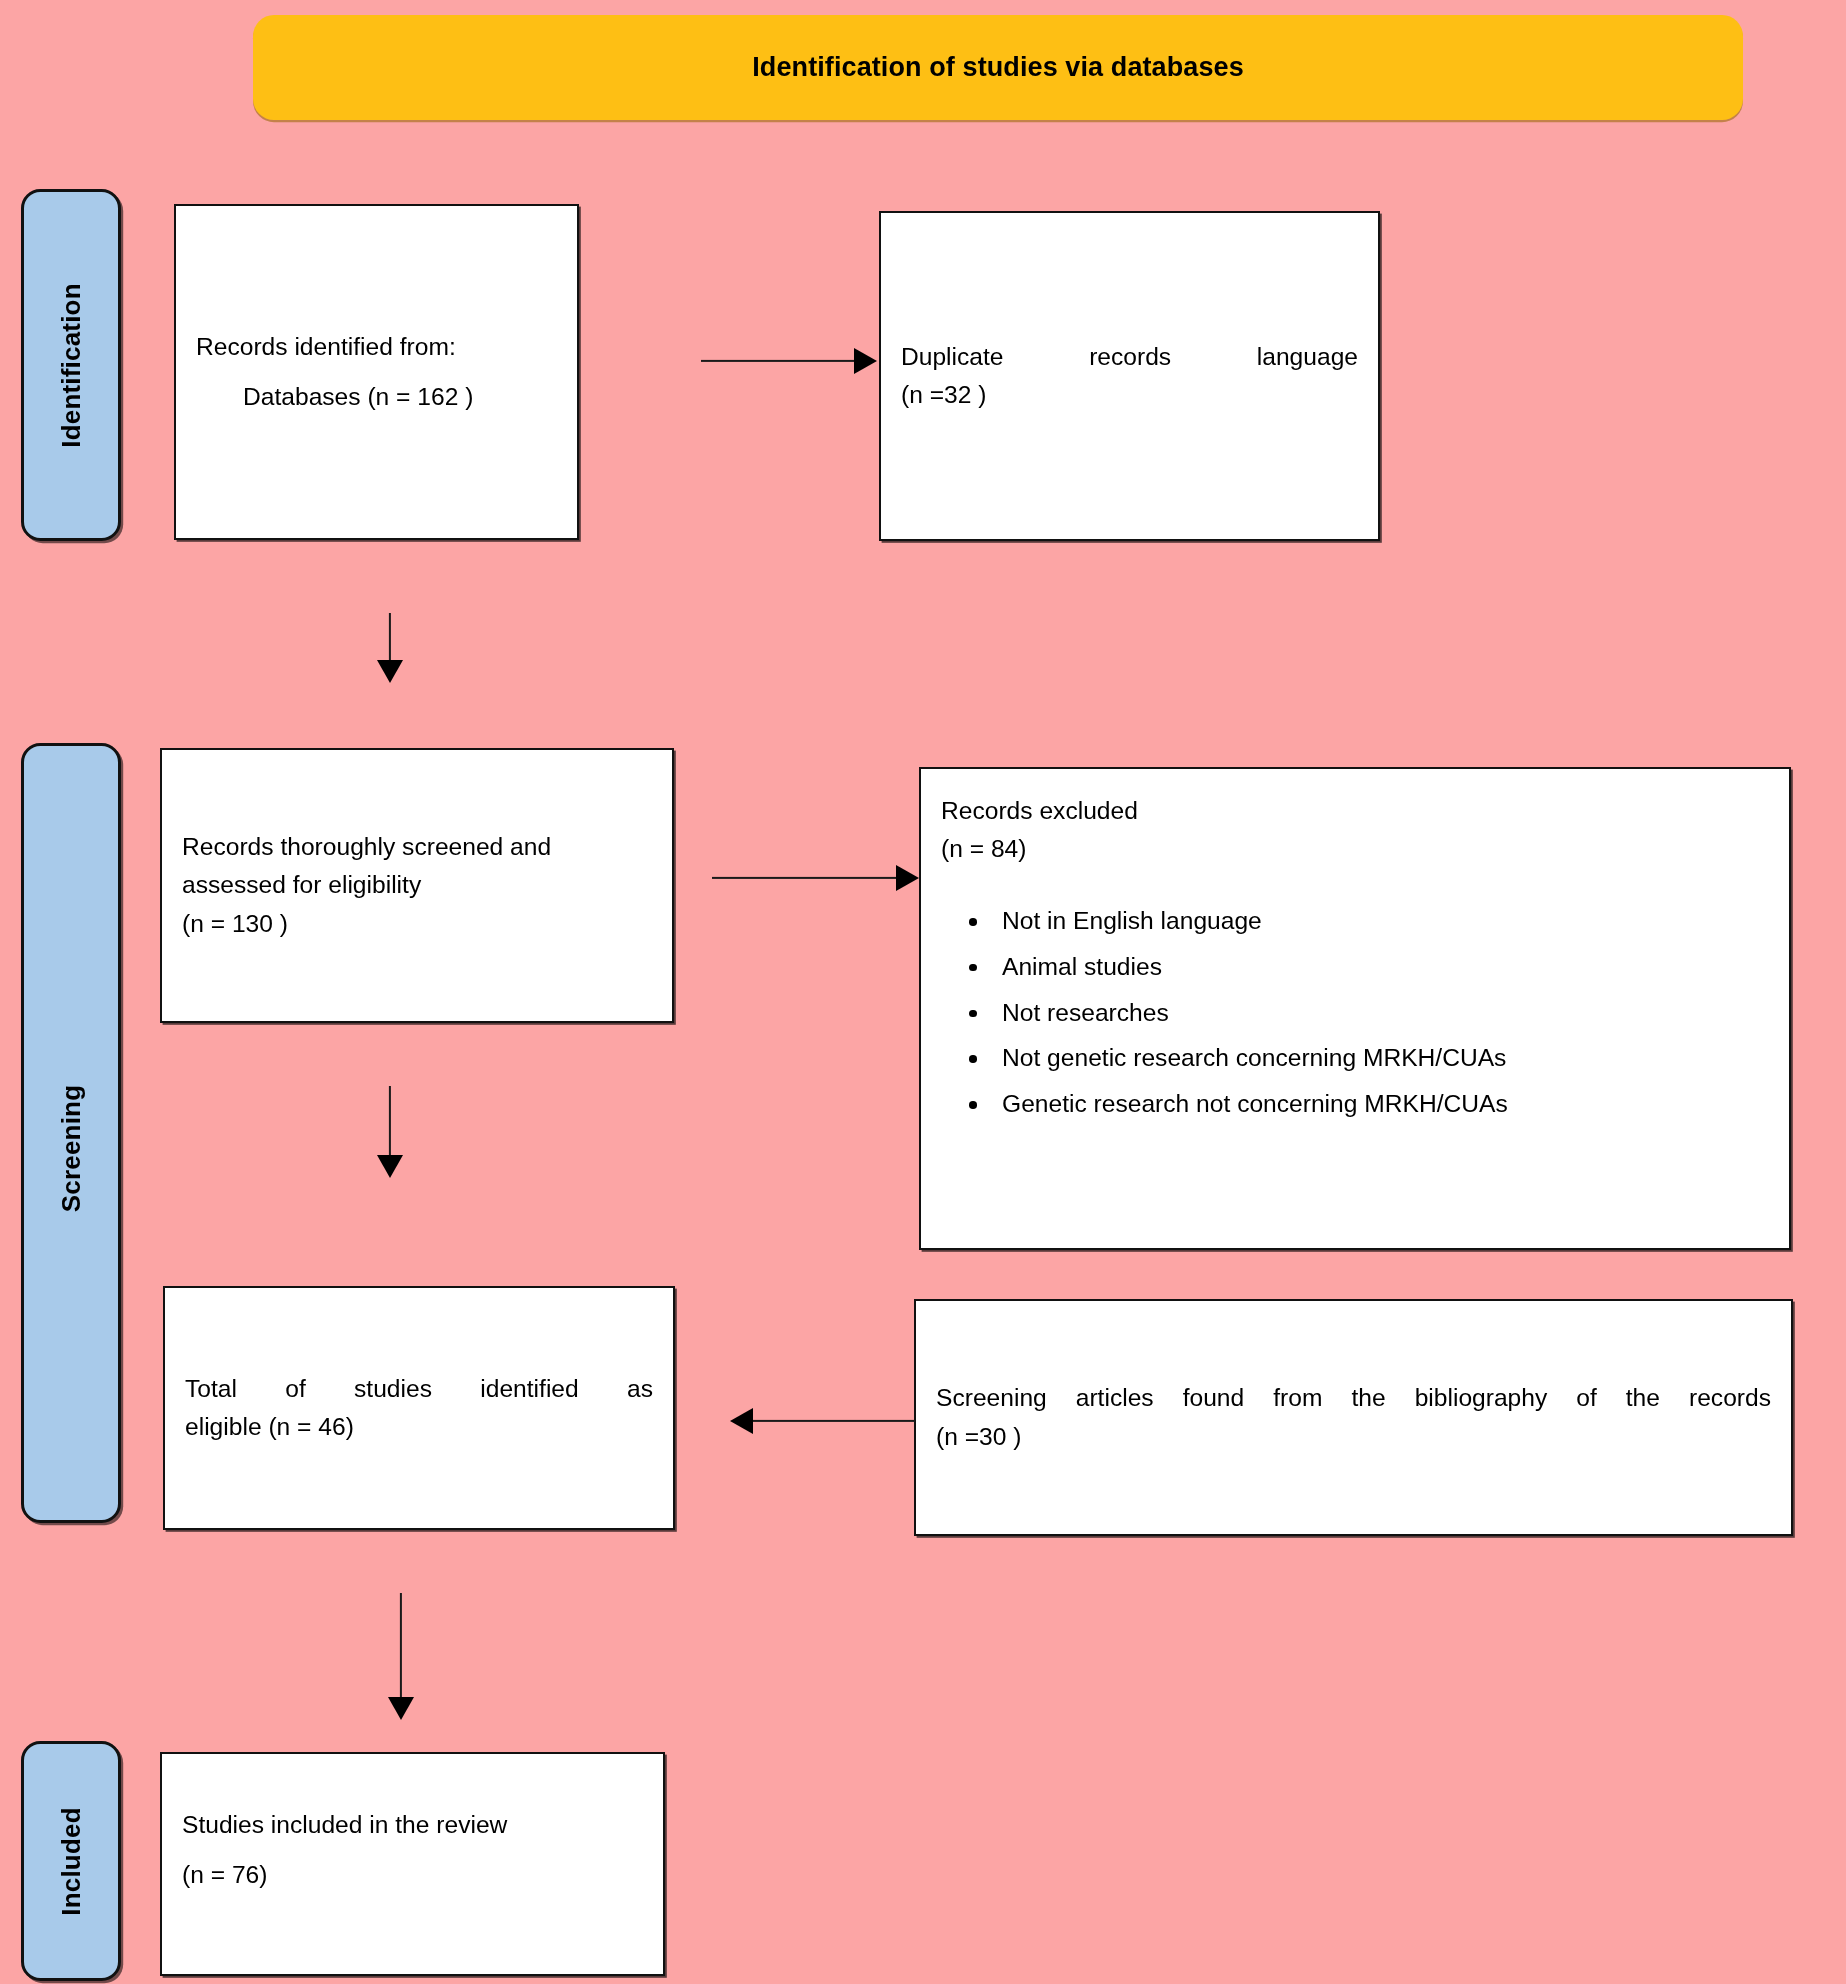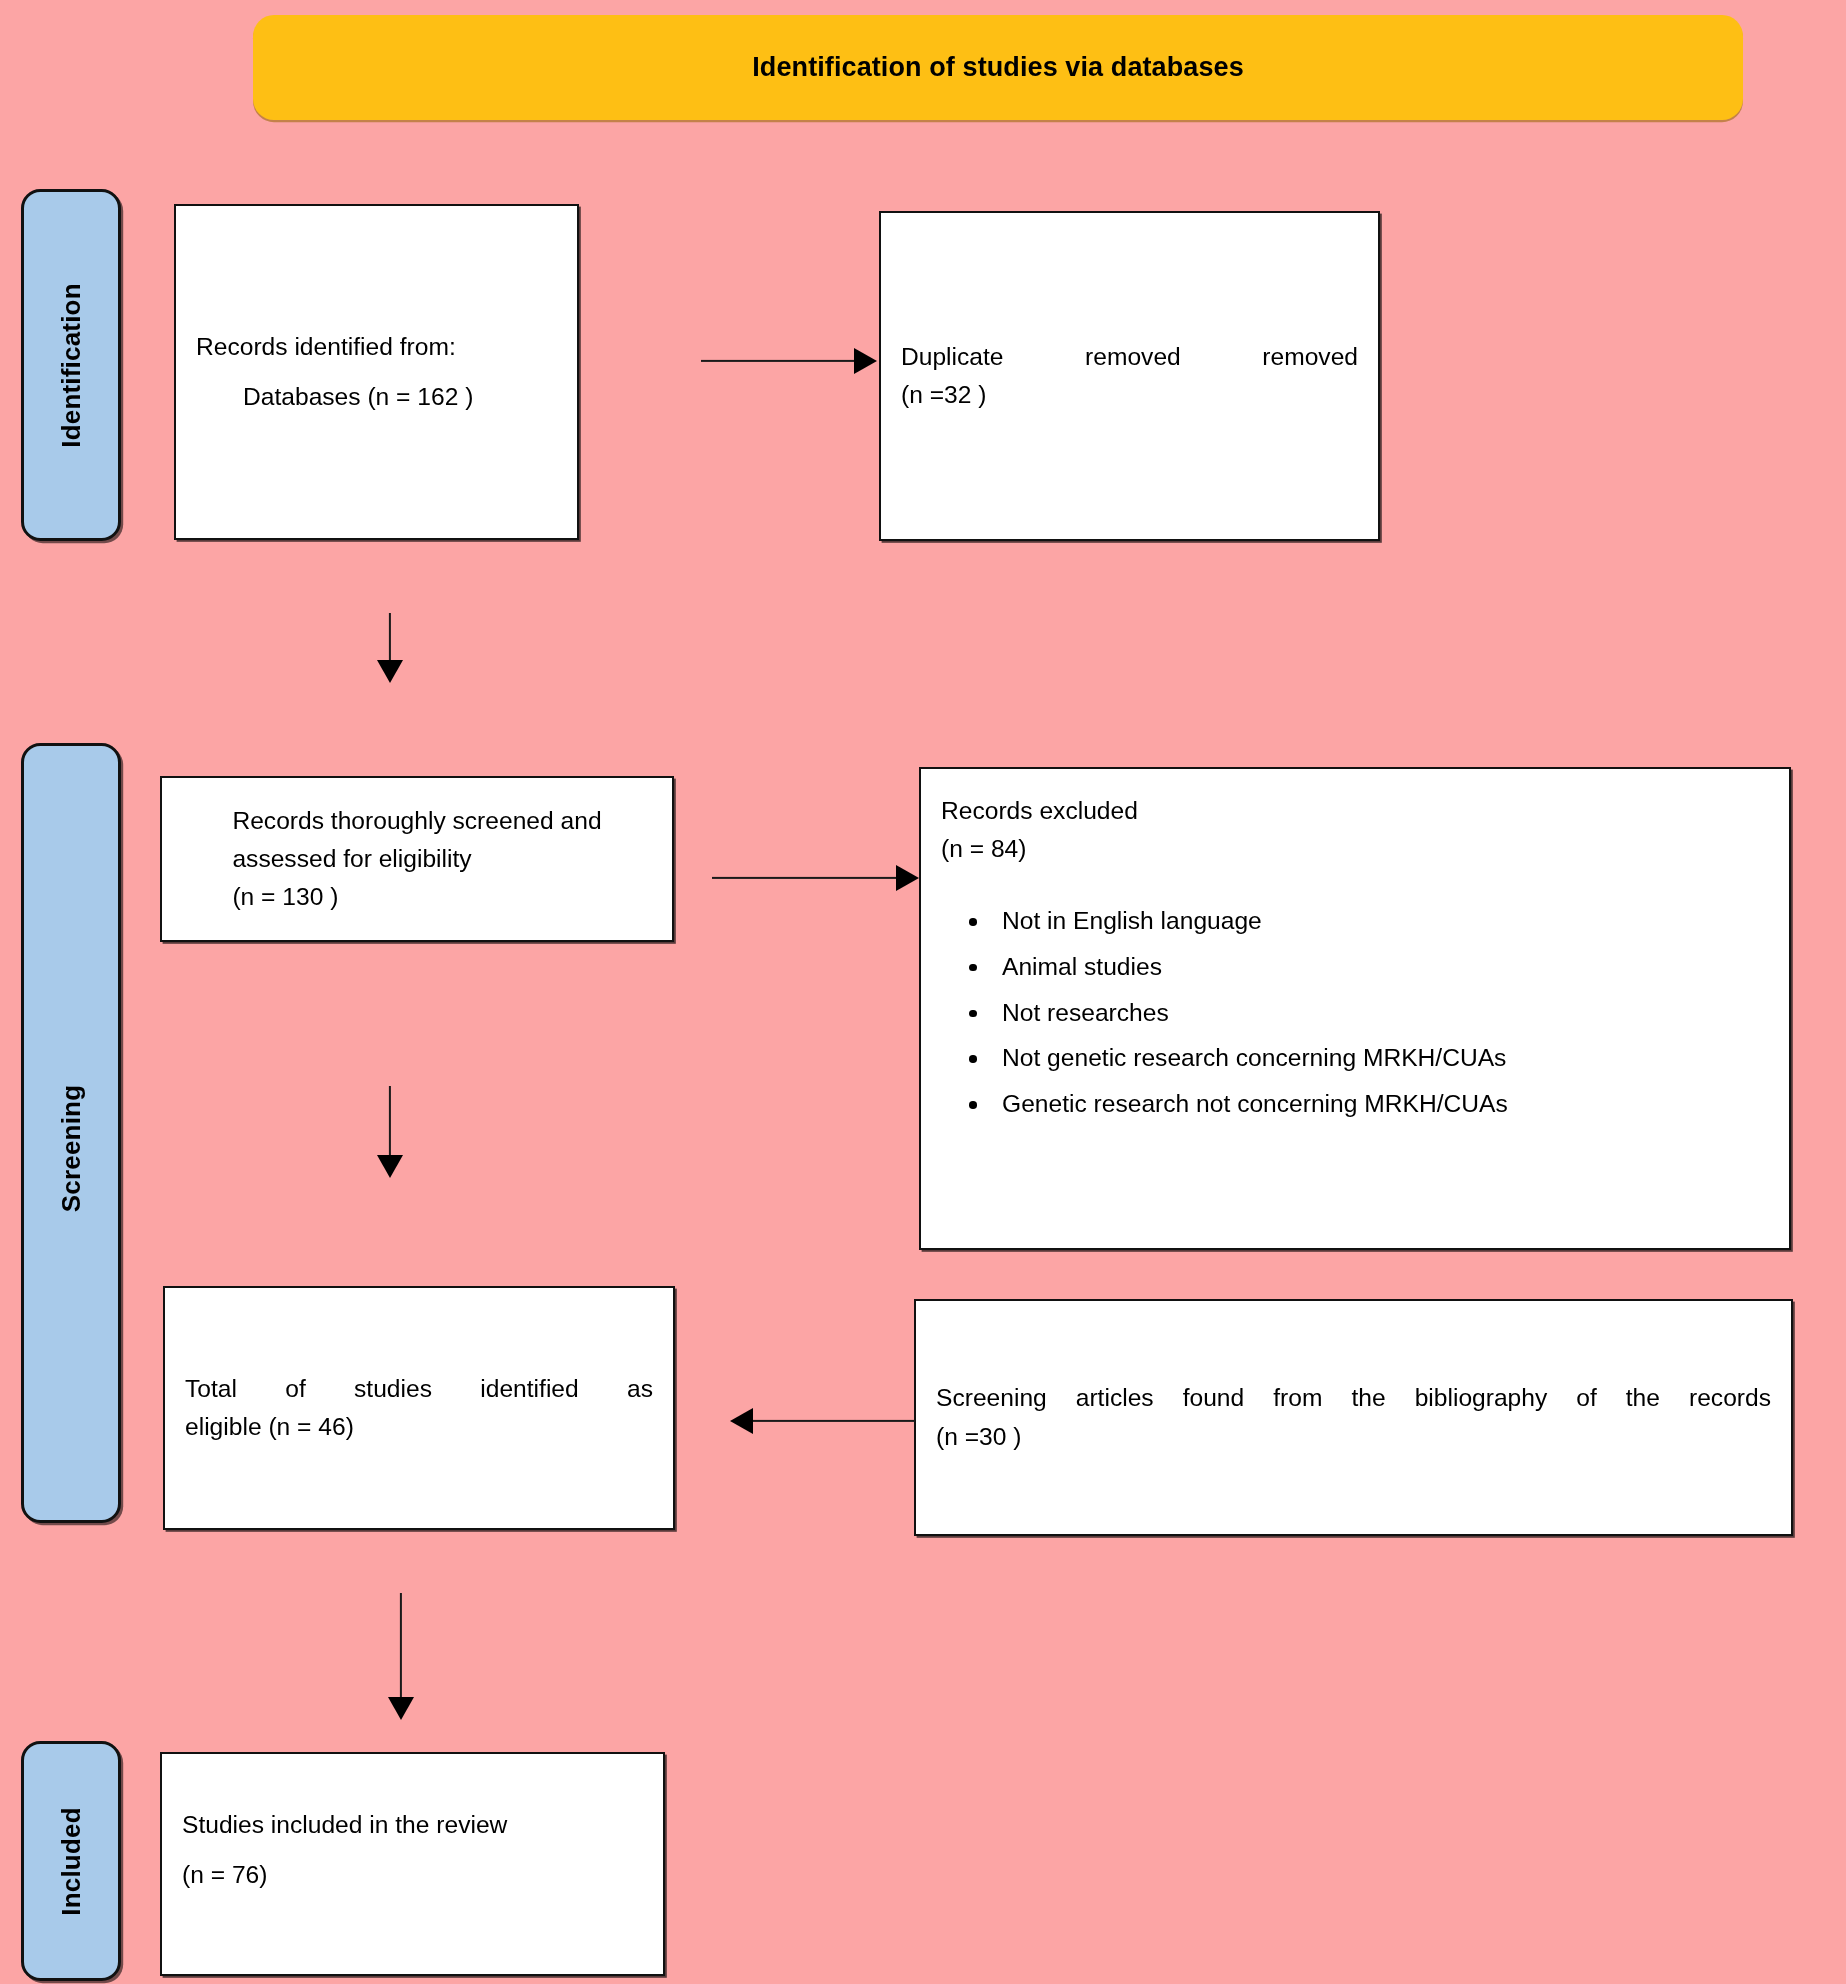--- a/index.html
+++ b/index.html
@@ -115,21 +115,21 @@
     top: 12px;
     width: 7.5px;
     height: 7.5px;
     border-radius: 50%;
     background: #000000;
   }
 
   
   #box-identified   { left: 174px;  top: 204px;  width: 405px; height: 336px; }
   #box-duplicates   { left: 879px; top: 211px;  width: 501px; height: 330px; }
-  #box-screened     { left: 160px;  top: 776px; width: 514px; height: 166px; align-items: center; }
+  #box-screened     { left: 160px;  top: 748px; width: 514px; height: 275px; }
   #box-excluded     { left: 919px; top: 767px; width: 872px; height: 483px;
                       justify-content: flex-start; padding-top: 23px; }
   #box-eligible-tot { left: 163px;  top: 1286px; width: 512px; height: 244px; }
   #box-biblio       { left: 914px; top: 1299px; width: 879px; height: 237px; }
   #box-included     { left: 160px;  top: 1752px; width: 505px; height: 224px;
                       justify-content: flex-start; padding-top: 52px; }
 
   
   .arrow { position: absolute; }
   .arrow-h .shaft {
@@ -216,21 +216,21 @@
   <div class="box" id="box-identified">
     <div class="box-text">
       <span class="line">Records identified from:</span>
       <div class="gap-sm"></div>
       <span class="line indent">Databases (n = 162 )</span>
     </div>
   </div>
 
   <div class="box" id="box-duplicates">
     <div class="box-text">
-      <span class="line just-row">Duplicate removed removed</span>
+      <span class="line just-row">Duplicate records language</span>
       <span class="line">(n =32 )</span>
     </div>
   </div>
 
   <div class="box" id="box-screened">
     <div class="box-text">
       <span class="line">Records thoroughly screened and</span>
       <span class="line">assessed for eligibility</span>
       <span class="line">(n = 130 )</span>
     </div>

